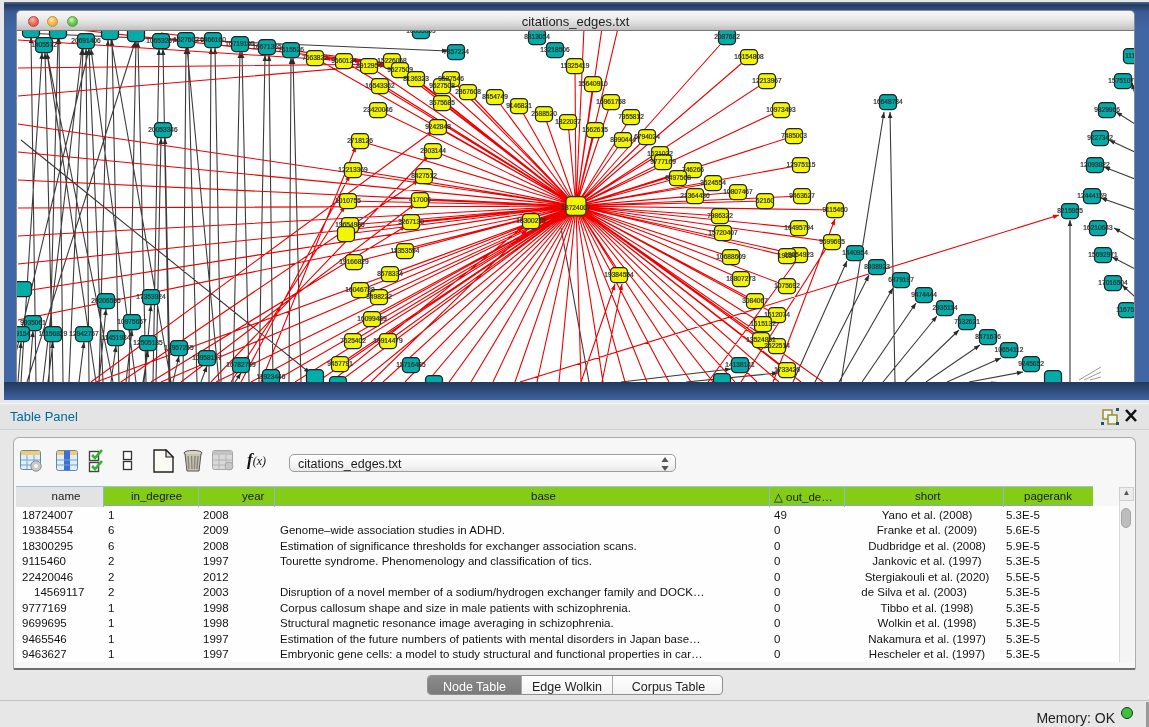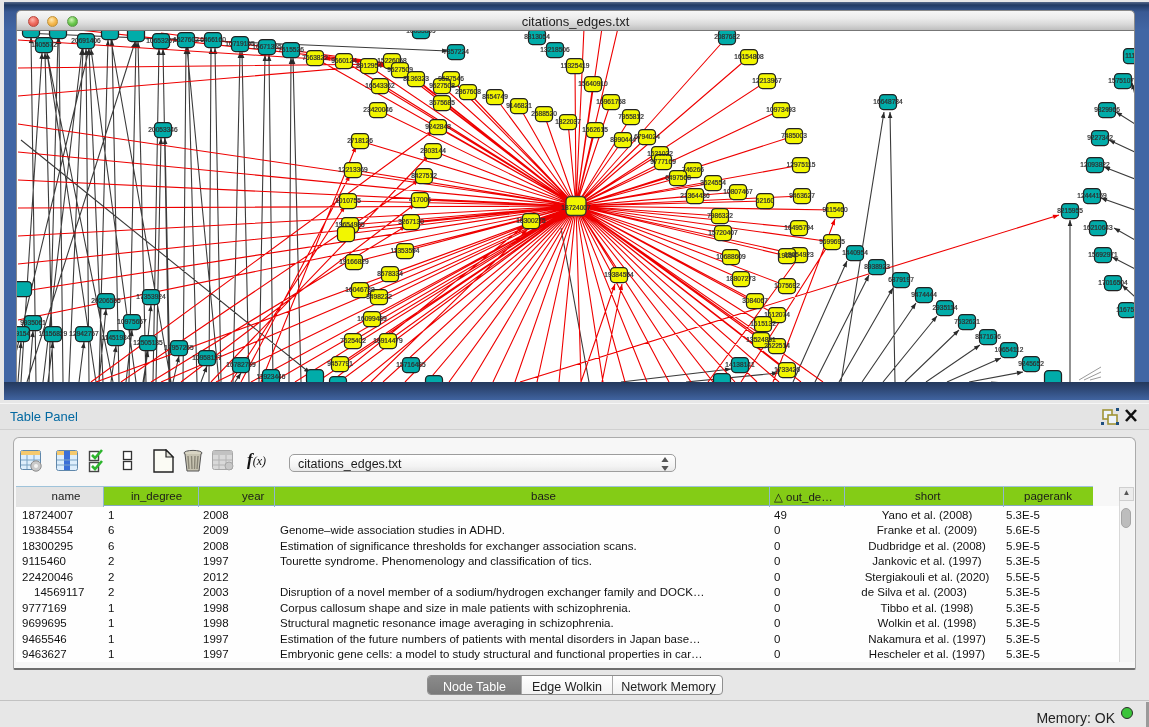--- a/index.html
+++ b/index.html
@@ -496,19 +496,19 @@
     <span style="left:774px">0</span>
     <span class="ctr" style="left:851px;width:152px">Hescheler et al. (1997)</span>
     <span style="left:1006px">5.3E-5</span>
   </div>
 <div id="vscroll"></div>
 <div id="vthumb"></div>
 <div style="position:absolute;left:1119px;top:487px;width:15px;height:14px;background:#ececec;border:1px solid #cfcfcf;font-size:8px;text-align:center;color:#555">▲</div>
 <div id="tabs">
  <div style="left:0;width:93px;background:linear-gradient(180deg,#8b8b8b 0,#787878 100%);color:#fff">Node Table</div>
  <div style="left:93px;width:91px;border-left:1px solid #a9a9a9">Edge Wolkin</div>
- <div style="left:184px;width:112px;border-left:1px solid #a9a9a9">Network Memory</div>
+ <div style="left:184px;width:112px;border-left:1px solid #a9a9a9">Corpus Table</div>
 </div>
 <div id="status">
     <span class="m">Memory: OK</span>
     <span class="ball"></span>
     <span style="position:absolute;right:0;top:1px;width:3px;height:26px;background:#9a9a9a"></span>
   </div>
 
 </body></html>

